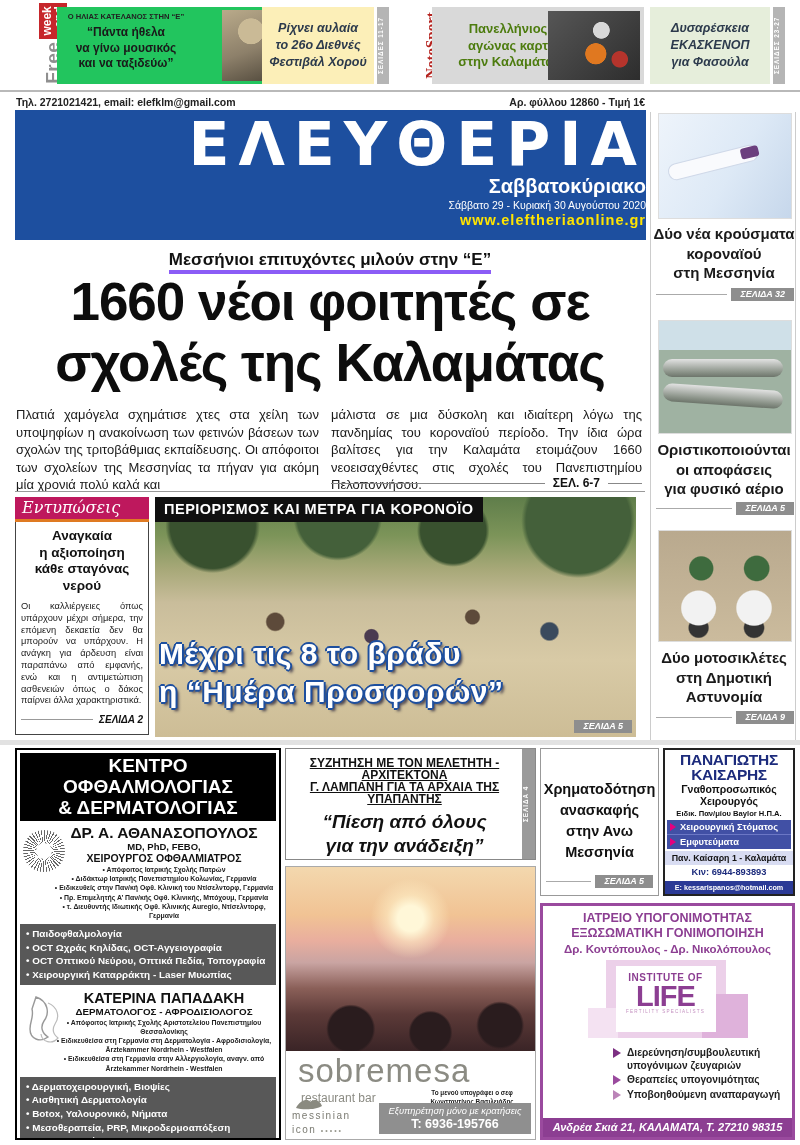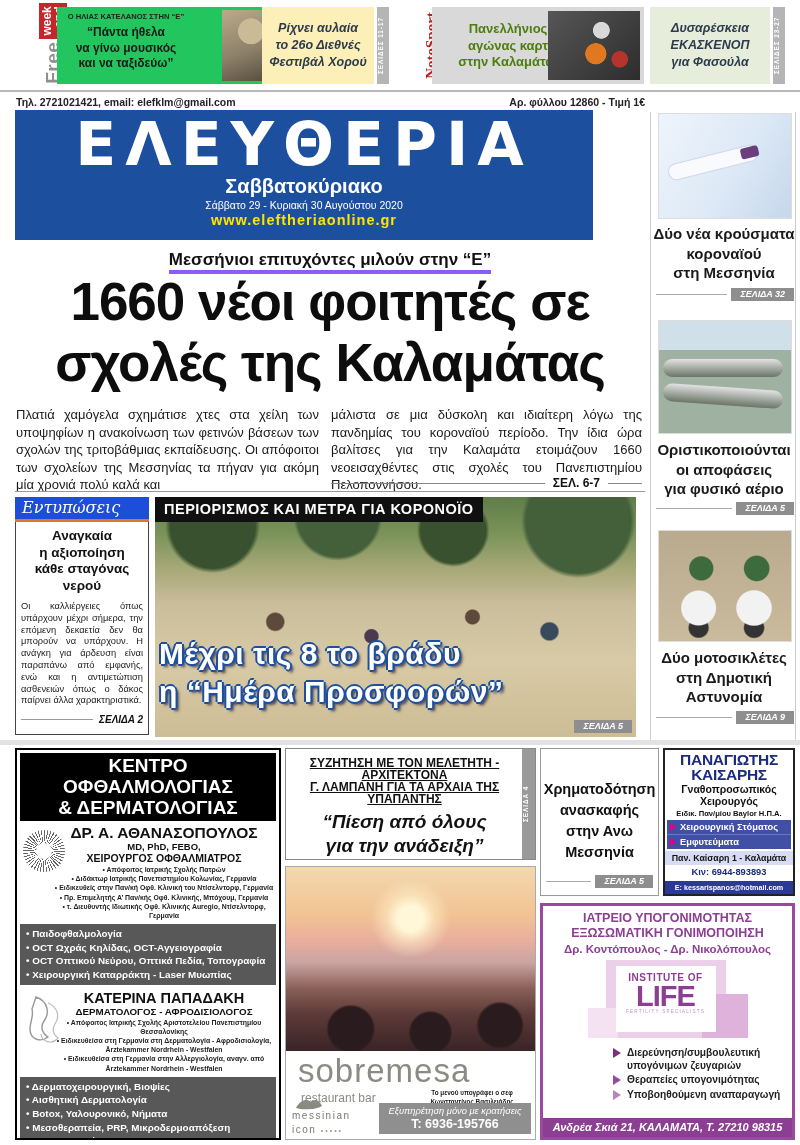--- a/index.html
+++ b/index.html
@@ -40,21 +40,21 @@
                          radial-gradient(circle at 52% 62%,#e07820 0 16%,transparent 17%),
                          radial-gradient(circle at 78% 70%,#b5342c 0 9%,transparent 10%),
                          linear-gradient(135deg,#565656,#2d2d2d);}
   .box-ekas{left:650px;width:120px;background:#e6eedb;display:flex;align-items:center;justify-content:center;}
 
   .topline{left:0;top:90px;width:800px;border-top:2px solid #b9b9b9;}
 
   
   .info-c{left:16px;top:96px;font-size:10.5px;font-weight:bold;color:#222;}
   .info-i{left:390px;top:96px;width:255px;text-align:right;font-size:10.5px;font-weight:bold;color:#222;}
-  .masthead{left:15px;top:110px;width:578px;height:130px;background:#1d4f9f;color:#fff;text-align:center;overflow:hidden;}
+  .masthead{left:15px;top:110px;width:631px;height:130px;background:#1d4f9f;color:#fff;text-align:right;overflow:hidden;}
   .mh-logo{margin-top:1px;font-family:"DejaVu Sans",sans-serif;font-weight:bold;font-size:60px;
            line-height:66px;letter-spacing:9px;}
   .mh-ed{font-size:20px;font-weight:bold;line-height:22px;margin-top:-2px;}
   .mh-date{font-size:10.5px;line-height:13px;margin-top:2px;}
   .mh-site{font-size:14.5px;font-weight:bold;color:#ffe400;letter-spacing:1px;line-height:17px;}
 
   
   .vline{left:650px;top:112px;height:628px;border-left:1px solid #ccc;}
   .vline2{left:795px;top:112px;height:628px;border-left:1px solid #ccc;}
   .sb-img{left:658px;width:132px;border:1px solid #ddd;}
@@ -93,21 +93,21 @@
   .lead-col{top:406px;font-size:13px;line-height:17.5px;text-align:justify;color:#1a1a1a;}
   .lead-c1{left:16px;width:303px;}
   .lead-c2{left:331px;width:311px;}
   .lead-ref{left:331px;top:476px;width:311px;display:flex;align-items:center;font-size:12px;font-weight:bold;}
   .lead-ref::before{content:'';flex:1;border-top:1px solid #888;margin-right:8px;}
   .lead-ref::after{content:'';width:34px;border-top:1px solid #888;margin-left:8px;}
   .lead-div{left:15px;top:491px;width:630px;border-top:1px solid #999;}
 
   
   .imp{left:15px;top:497px;width:134px;height:240px;box-sizing:border-box;}
-  .imp-h{background:#1d4ed8;color:#fff;font-family:"DejaVu Serif",serif;font-style:italic;
+  .imp-h{background:#be185d;color:#fff;font-family:"DejaVu Serif",serif;font-style:italic;
          font-size:16px;line-height:22px;padding-left:7px;border-bottom:3px solid #df7a22;}
   .imp-b{border:1px solid #444;border-top:none;height:213px;box-sizing:border-box;padding:6px 5px 0;overflow:hidden;}
   .imp-t{font-size:13.5px;font-weight:bold;line-height:16.5px;text-align:center;}
   .imp-x{font-size:9.3px;line-height:11.8px;text-align:justify;margin-top:7px;color:#1a1a1a;}
   .imp-ref{margin-top:7px;display:flex;align-items:center;}
   .imp-ref::before{content:'';flex:1;border-top:1px solid #999;margin-right:6px;}
   .imp-ref span{font-size:10px;font-weight:bold;font-style:italic;}
 
   
   .ps{left:155px;top:497px;width:481px;height:240px;overflow:hidden;

